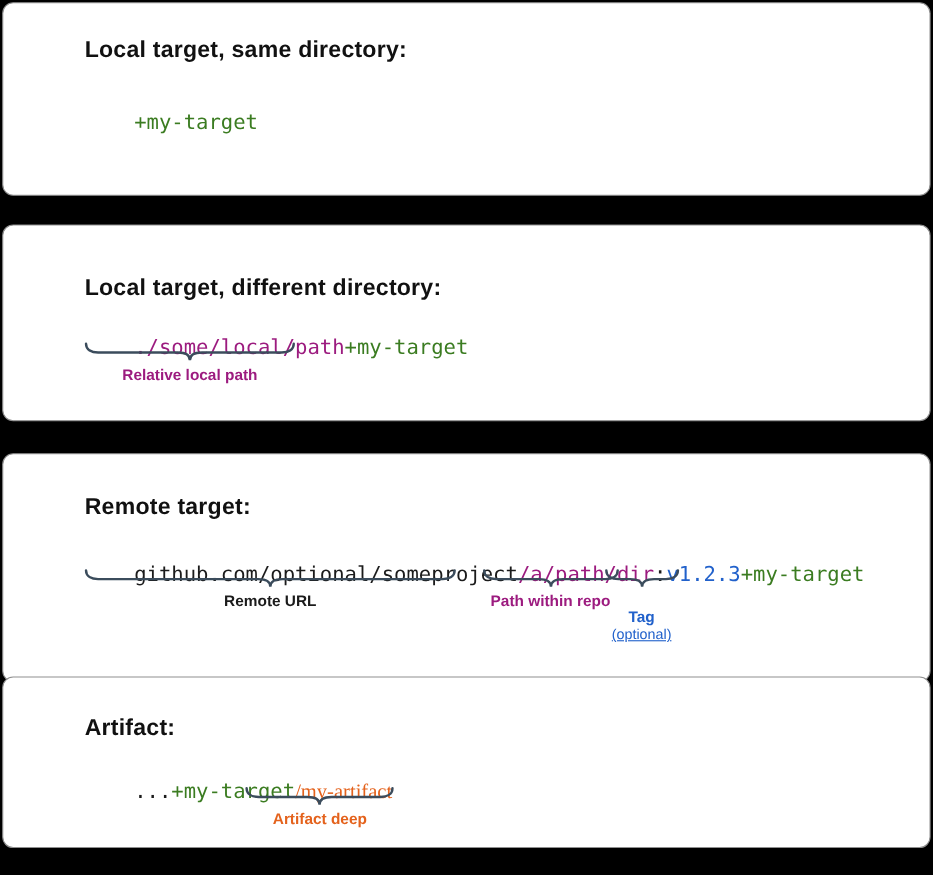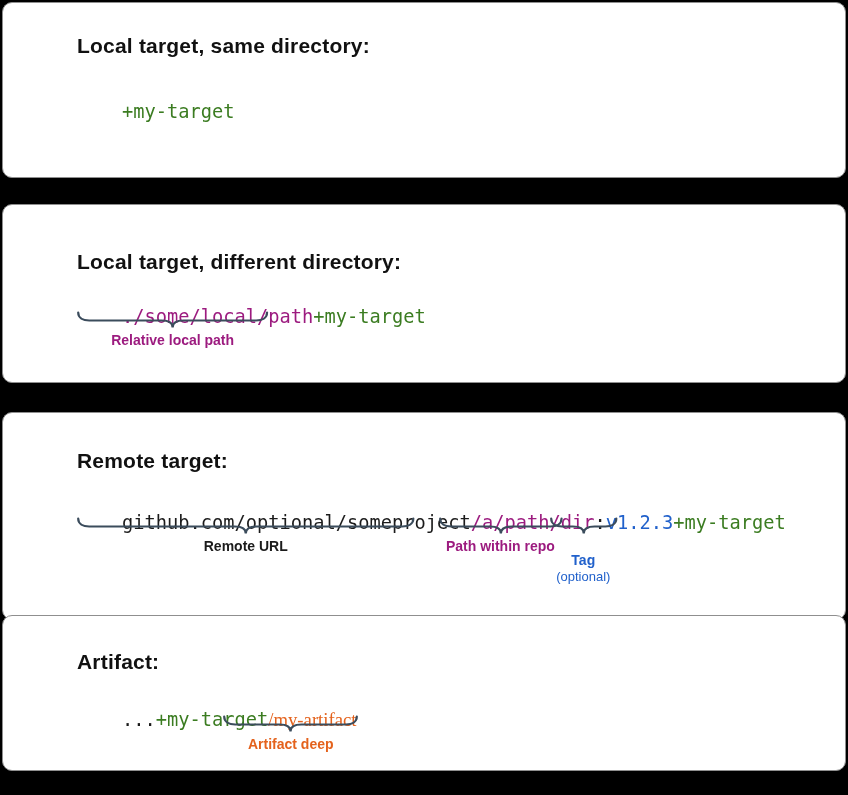--- a/index.html
+++ b/index.html
@@ -44,21 +44,21 @@
   .brace{display:block;width:100%;height:18px;overflow:visible;}
   .brace path{fill:none;stroke:var(--c-brace);stroke-width:2.2;stroke-linecap:round;}
   .brace-label{
     position:absolute;top:21px;left:50%;transform:translateX(-50%);
     font-family:"Liberation Sans",sans-serif;
     font-size:14px;font-weight:bold;white-space:nowrap;
   }
   .brace-sublabel{
     position:absolute;top:38px;left:50%;transform:translateX(-50%);
     font-family:"Liberation Sans",sans-serif;
-    font-size:13px;font-weight:normal;white-space:nowrap;
+    font-size:13px;font-weight:normal;white-space:nowrap;text-decoration:underline;
   }
 </style>
 </head>
 <body>
 
 <section class="card" style="top:2px;height:176px;">
   <h2 class="heading" style="top:31px;">Local target, same directory:</h2>
   <div class="code" style="top:76px;">
     <span data-color="green">+my-target</span>
   </div>

